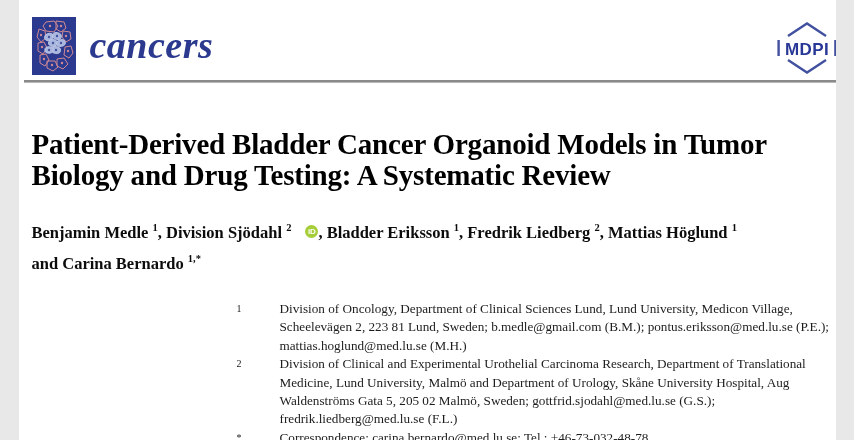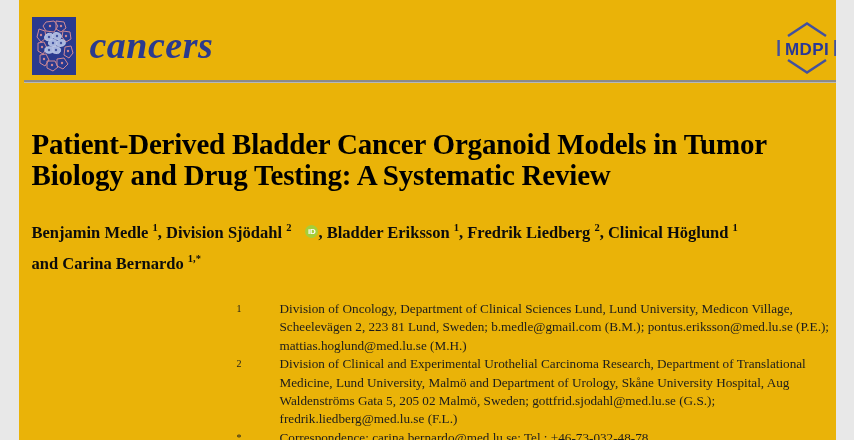--- a/index.html
+++ b/index.html
@@ -1,17 +1,17 @@
 <!DOCTYPE html>
 <html><head>
 <meta charset="utf-8">
 <style>
   html,body { margin:0; padding:0; background:#e8e8e8; }
   .page {
-    position:relative; width:817px; height:440px; background:#eab308;
+    position:relative; width:817px; height:440px; background:#ffffff;
     font-family:"Liberation Serif", serif; color:#111; overflow:hidden;
     margin:0 auto;
   }
 
   
   .logo-square {
     position:absolute; left:13px; top:17px; width:44px; height:58px;
     background:#2b3a8e;
   }
   .journal-name {
@@ -124,21 +124,21 @@
 
   <div class="header-rule"></div>
 
 
   <div class="title">
     <div>Patient-Derived Bladder Cancer Organoid Models in Tumor</div>
     <div>Biology and Drug Testing: A Systematic Review</div>
   </div>
 
   <div class="authors">
-    <div><span>Benjamin Medle </span><sup>1</sup><span>, Division Sjödahl </span><sup>2</sup><span class="orcid-icon">iD</span><span>, Bladder Eriksson </span><sup>1</sup><span>, Fredrik Liedberg </span><sup>2</sup><span>, Clinical Höglund </span><sup>1</sup></div>
+    <div><span>Benjamin Medle </span><sup>1</sup><span>, Division Sjödahl </span><sup>2</sup><span class="orcid-icon">iD</span><span>, Bladder Eriksson </span><sup>1</sup><span>, Fredrik Liedberg </span><sup>2</sup><span>, Mattias Höglund </span><sup>1</sup></div>
     <div><span>and Carina Bernardo </span><sup>1,*</sup></div>
   </div>
 
   <div class="affiliations">
     <div class="aff-row">
       <div class="aff-marker">1</div>
       <div class="aff-text">Division of Oncology, Department of Clinical Sciences Lund, Lund University, Medicon Village, Scheelevägen 2, 223 81 Lund, Sweden; b.medle@gmail.com (B.M.); pontus.eriksson@med.lu.se (P.E.); mattias.hoglund@med.lu.se (M.H.)</div>
     </div>
     <div class="aff-row">
       <div class="aff-marker">2</div>

